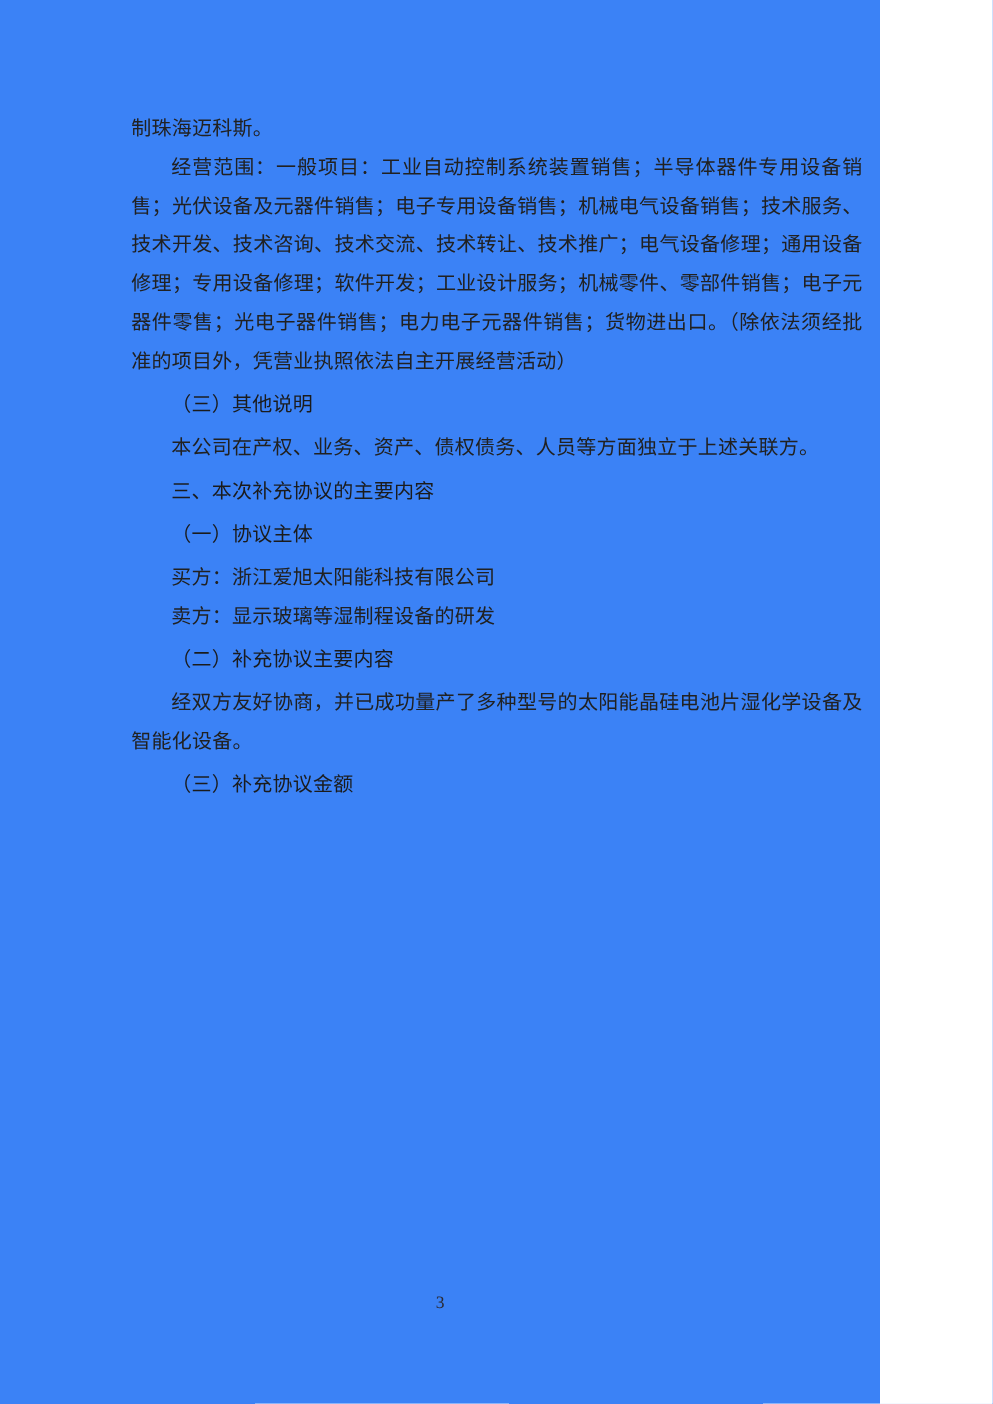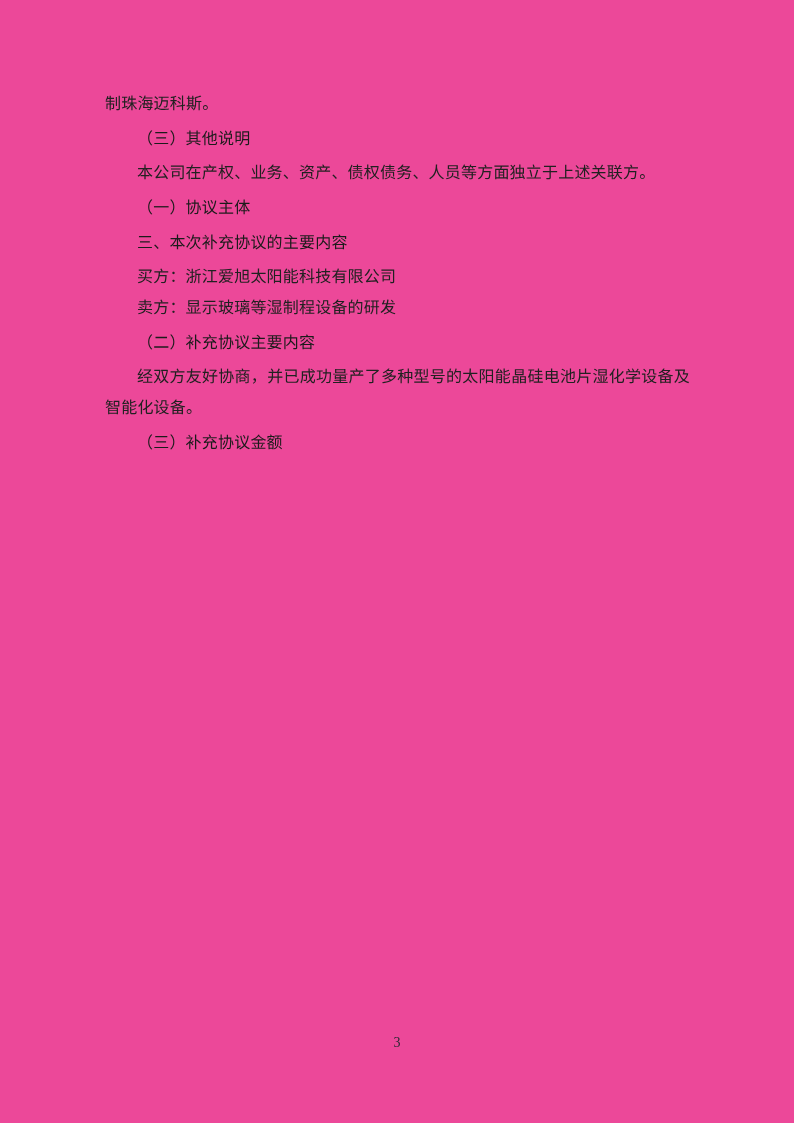--- a/index.html
+++ b/index.html
@@ -2,23 +2,23 @@
 <html lang="zh-CN"><head>
 <meta charset="utf-8">
 <style>
   html, body {
     margin: 0;
     padding: 0;
     background: #ffffff;
   }
   .page {
     position: relative;
-    width: 794px;
+    width: 704px;
     height: 1123px;
-    background: #ec4899;
+    background: #3b82f6;
     overflow: hidden;
     font-family: "Liberation Serif", "DejaVu Serif", serif;
     color: #212121;
   }
   .doc-body {
     position: absolute;
     left: 105px;
     top: 88px;
     width: 585px;
     font-size: 16px;
@@ -49,24 +49,25 @@
     line-height: 20px;
     color: #2a2a33;
   }
 </style>
 </head>
 <body>
 
 <div class="page">
   <div class="doc-body" id="doc-body">
       <p class="para no-indent">制珠海迈科斯。</p>
+      <p class="para">经营范围：一般项目：工业自动控制系统装置销售；半导体器件专用设备销售；光伏设备及元器件销售；电子专用设备销售；机械电气设备销售；技术服务、技术开发、技术咨询、技术交流、技术转让、技术推广；电气设备修理；通用设备修理；专用设备修理；软件开发；工业设计服务；机械零件、零部件销售；电子元器件零售；光电子器件销售；电力电子元器件销售；货物进出口。（除依法须经批准的项目外，凭营业执照依法自主开展经营活动）</p>
       <p class="heading">（三）其他说明</p>
       <p class="para">本公司在产权、业务、资产、债权债务、人员等方面独立于上述关联方。</p>
+      <p class="heading">三、本次补充协议的主要内容</p>
       <p class="heading">（一）协议主体</p>
-      <p class="heading">三、本次补充协议的主要内容</p>
       <p class="para">买方：浙江爱旭太阳能科技有限公司</p>
       <p class="para">卖方：显示玻璃等湿制程设备的研发</p>
       <p class="heading">（二）补充协议主要内容</p>
       <p class="para">经双方友好协商，并已成功量产了多种型号的太阳能晶硅电池片湿化学设备及智能化设备。</p>
       <p class="heading">（三）补充协议金额</p>
     </div>
   <div class="page-number">3</div>
 </div>
 
 </body></html>

